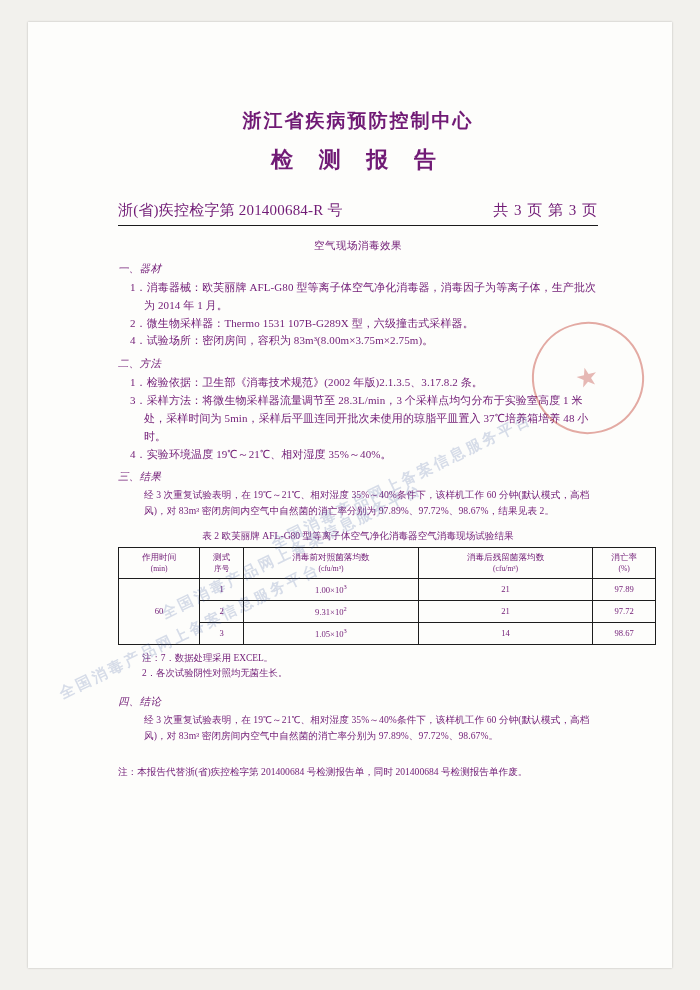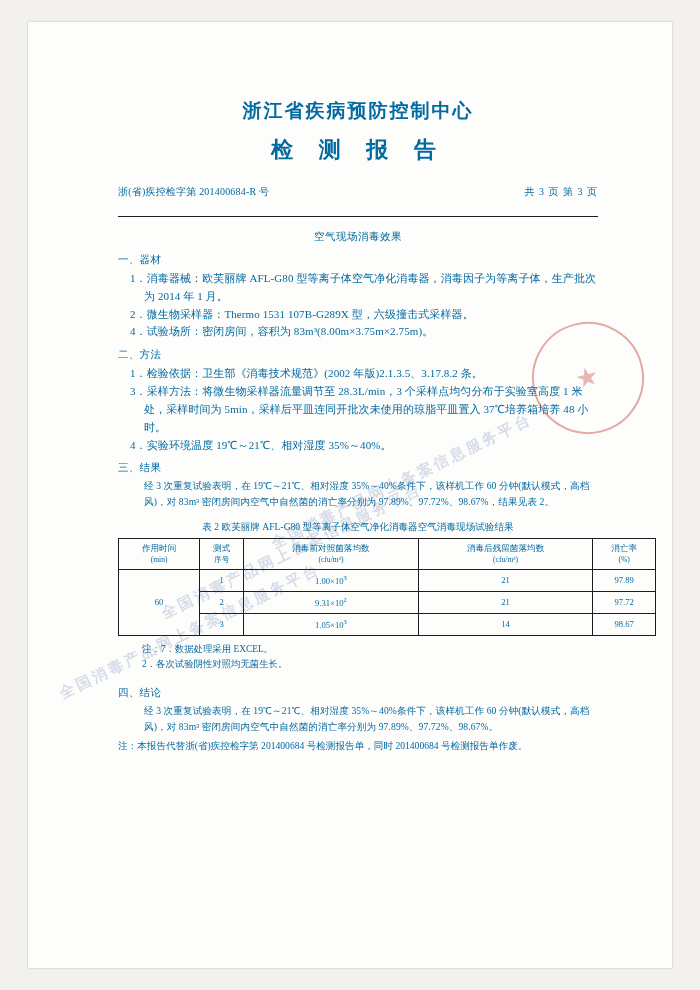--- a/index.html
+++ b/index.html
@@ -26,62 +26,63 @@
     top: 22px;
     width: 644px;
     height: 946px;
     background: #fdfdfb;
     box-shadow: 0 0 2px rgba(0,0,0,0.25);
     overflow: hidden;
   }
   .content {
     position: absolute;
     left: 90px;
-    top: 76px;
+    top: 86px;
     width: 480px;
-    color: #0369a1;
+    color: #701a75;
   }
   .org-title {
     text-align: center;
     font-size: 19px;
     font-weight: bold;
     letter-spacing: 2px;
     font-family: "DejaVu Serif", serif;
   }
   .doc-title {
     text-align: center;
     font-size: 22px;
     font-weight: bold;
     letter-spacing: 9px;
     margin-top: 11px;
     font-family: "DejaVu Serif", serif;
   }
   .meta-row {
     display: flex;
     justify-content: space-between;
     align-items: flex-end;
-    font-size: 10px;
-    margin-top: 20px;
-    padding-bottom: 17px;
+    font-size: 15px;
+    margin-top: 26px;
+    padding-bottom: 5px;
     border-bottom: 1.2px solid #1b1b1b;
   }
   .meta-left { letter-spacing: 0.2px; }
   .meta-right { letter-spacing: 1px; }
 
   .section-title {
     text-align: center;
     font-size: 10.5px;
     margin-top: 13px;
     margin-bottom: 9px;
     letter-spacing: 0.5px;
   }
   .heading {
     font-size: 10.5px;
     margin: 7px 0 3px 0;
     letter-spacing: 0.3px;
+    font-style: italic;
   }
   .para {
     font-size: 9.6px;
     line-height: 1.62;
     letter-spacing: 0.1px;
     margin: 0;
   }
   .list {
     margin: 0;
     padding: 0;
@@ -133,21 +134,21 @@
     padding-left: 38px;
     text-indent: -14px;
   }
   .note-label {
     font-size: 9.4px;
     line-height: 1.6;
   }
   .closing {
     font-size: 9.6px;
     line-height: 1.62;
-    margin-top: 3px;
+    margin-top: 20px;
   }
   .blank-line {
     font-size: 9.6px;
     margin-top: 16px;
   }
   
   .seal {
     position: absolute;
     right: 28px;
     top: 300px;

